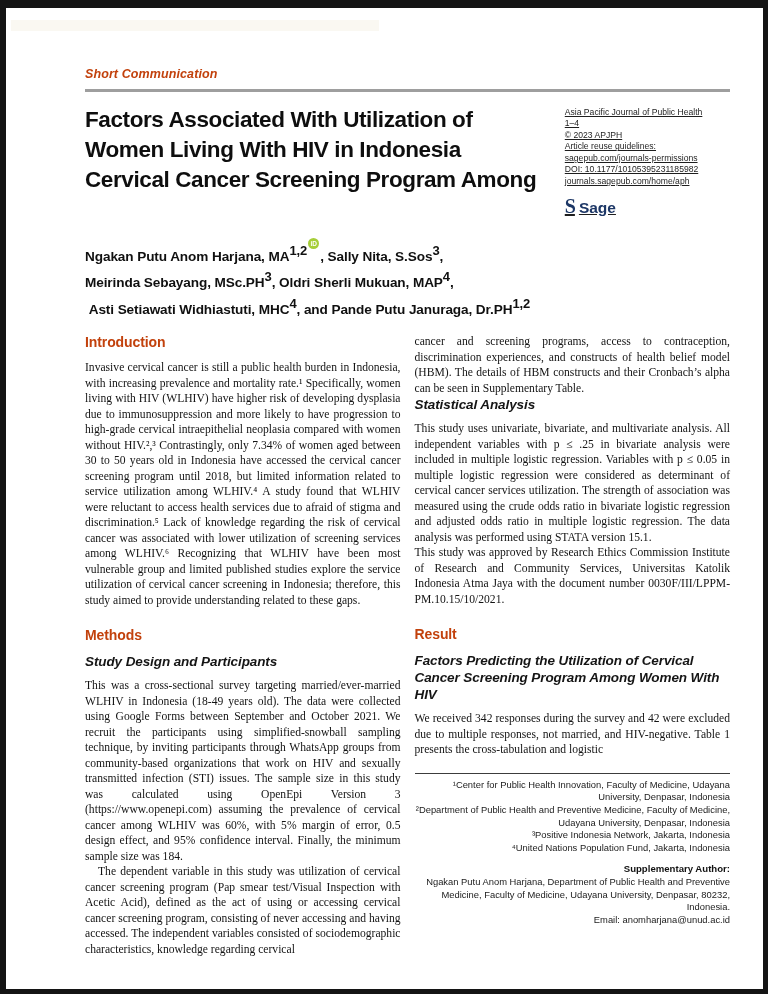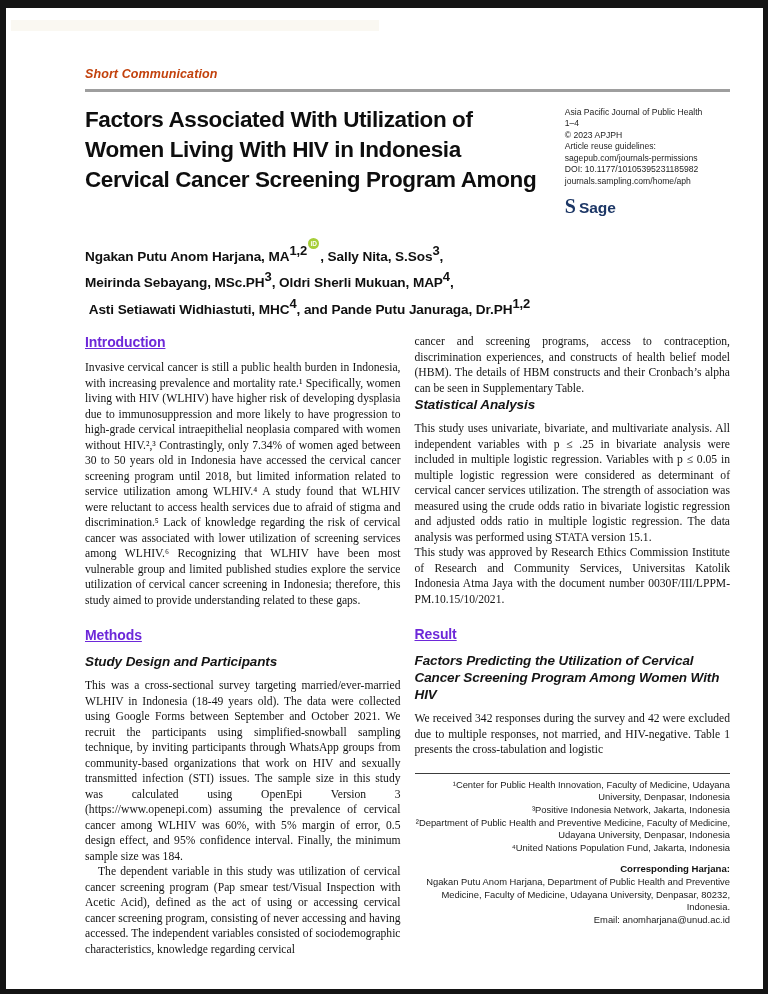--- a/index.html
+++ b/index.html
@@ -34,21 +34,21 @@
   }
   .header-row{display:flex;margin-top:13px;}
   .title-block{width:482px;}
   .title-line{
     font:700 22.5px/30px "Liberation Sans",sans-serif;
     color:#0e0e0e;letter-spacing:-0.4px;white-space:nowrap;
   }
   .journal-info{
     margin-left:auto;width:166px;
     font:400 8.6px/11.6px "Liberation Sans",sans-serif;
-    color:#1e1e1e;padding-top:2px;
+    color:#1e1e1e;padding-top:2px;text-decoration:underline;
   }
   .journal-info div{white-space:nowrap;}
   .sage-logo{
     margin-top:7px;color:#1d3766;display:flex;align-items:baseline;
   }
   .sage-s{font:700 20px "Liberation Serif",serif;letter-spacing:-1px;}
   .sage-word{font:700 15.5px "Liberation Sans",sans-serif;margin-left:4px;}
   .authors{
     margin-top:22px;
     font:700 13.6px/21px "Liberation Sans",sans-serif;
@@ -64,21 +64,21 @@
   }
   .columns{display:flex;gap:14px;margin-top:15px;}
   .col{flex:1;min-width:0;}
   .body-p{
     font:400 11.6px/15.5px "Liberation Serif",serif;
     color:#131313;text-align:justify;margin:0;
   }
   .body-p.indent{text-indent:13px;font-family:Liberation Serif, serif;}
   .sec-h{
     font:700 14px/17px "Liberation Sans",sans-serif;
-    color:#6d28d9;margin:0 0 9px 0;letter-spacing:-0.1px;text-decoration:underline;
+    color:#c2410c;margin:0 0 9px 0;letter-spacing:-0.1px;
   }
   .sub-h{
     font:italic 600 13.5px/17px "Liberation Sans",sans-serif;
     color:#151515;margin:0 0 8px 0;letter-spacing:-0.1px;
   }
   .mt-sec{margin-top:19px;}
   .mt-sub{}
   .footnote-block{margin-top:15px;}
   .fn-rule{height:1px;background:#3c3c3c;border:0;margin:0 0 5px 0;}
   .fn{
@@ -106,21 +106,21 @@
         <div class="title-line">Women Living With HIV in Indonesia</div>
         <div class="title-line">Cervical Cancer Screening Program Among</div>
       </div>
       <div class="journal-info">
         <div>Asia Pacific Journal of Public Health</div>
         <div>1–4</div>
         <div>© 2023 APJPH</div>
         <div>Article reuse guidelines:</div>
         <div>sagepub.com/journals-permissions</div>
         <div>DOI: 10.1177/10105395231185982</div>
-        <div>journals.sampling.com/home/aph</div>
+        <div>journals.sagepub.com/home/aph</div>
         <div class="sage-logo">
           <span class="sage-s">S</span>
           <span class="sage-word">Sage</span>
         </div>
       </div>
     </div>
 
     <div class="authors">
       <div><span>Ngakan Putu Anom Harjana, MA</span><sup>1,2</sup><span class="orcid">iD</span><span>, Sally Nita, S.Sos</span><sup>3</sup><span>,</span></div>
       <div><span>Meirinda Sebayang, MSc.PH</span><sup>3</sup><span>, Oldri Sherli Mukuan, MAP</span><sup>4</sup><span>,</span></div>
@@ -147,24 +147,24 @@
 
         <p class="body-p">This study was approved by Research Ethics Commission Institute of Research and Community Services, Universitas Katolik Indonesia Atma Jaya with the document number 0030F/III/LPPM-PM.10.15/10/2021.</p>
 
         <h2 class="sec-h mt-sec">Result</h2>
         <h3 class="sub-h">Factors Predicting the Utilization of Cervical Cancer Screening Program Among Women With HIV</h3>
         <p class="body-p">We received 342 responses during the survey and 42 were excluded due to multiple responses, not married, and HIV-negative. Table 1 presents the cross-tabulation and logistic</p>
 
         <div class="footnote-block">
           <hr class="fn-rule">
           <div class="fn">¹Center for Public Health Innovation, Faculty of Medicine, Udayana University, Denpasar, Indonesia</div>
+          <div class="fn">²Department of Public Health and Preventive Medicine, Faculty of Medicine, Udayana University, Denpasar, Indonesia</div>
           <div class="fn">³Positive Indonesia Network, Jakarta, Indonesia</div>
-          <div class="fn">²Department of Public Health and Preventive Medicine, Faculty of Medicine, Udayana University, Denpasar, Indonesia</div>
           <div class="fn">⁴United Nations Population Fund, Jakarta, Indonesia</div>
-          <div class="fn fn-corresponding-label">Corresponding Harjana:</div>
+          <div class="fn fn-corresponding-label">Supplementary Author:</div>
           <div class="fn">Ngakan Putu Anom Harjana, Department of Public Health and Preventive Medicine, Faculty of Medicine, Udayana University, Denpasar, 80232, Indonesia.</div>
           <div class="fn">Email: anomharjana@unud.ac.id</div>
         </div>
       </div>
 
     </div>
   </div>
 </div>
 
 </body></html>

